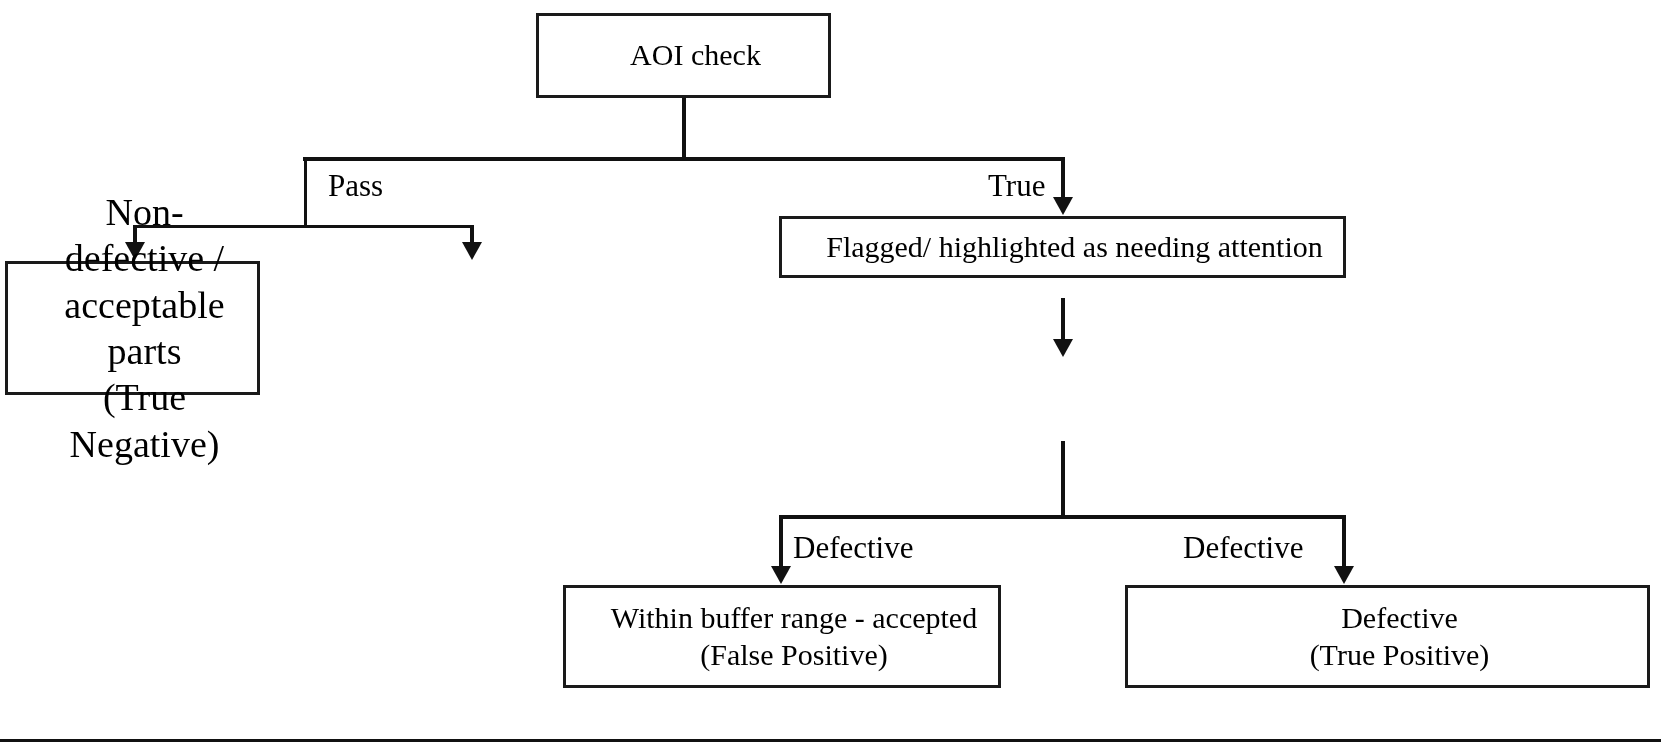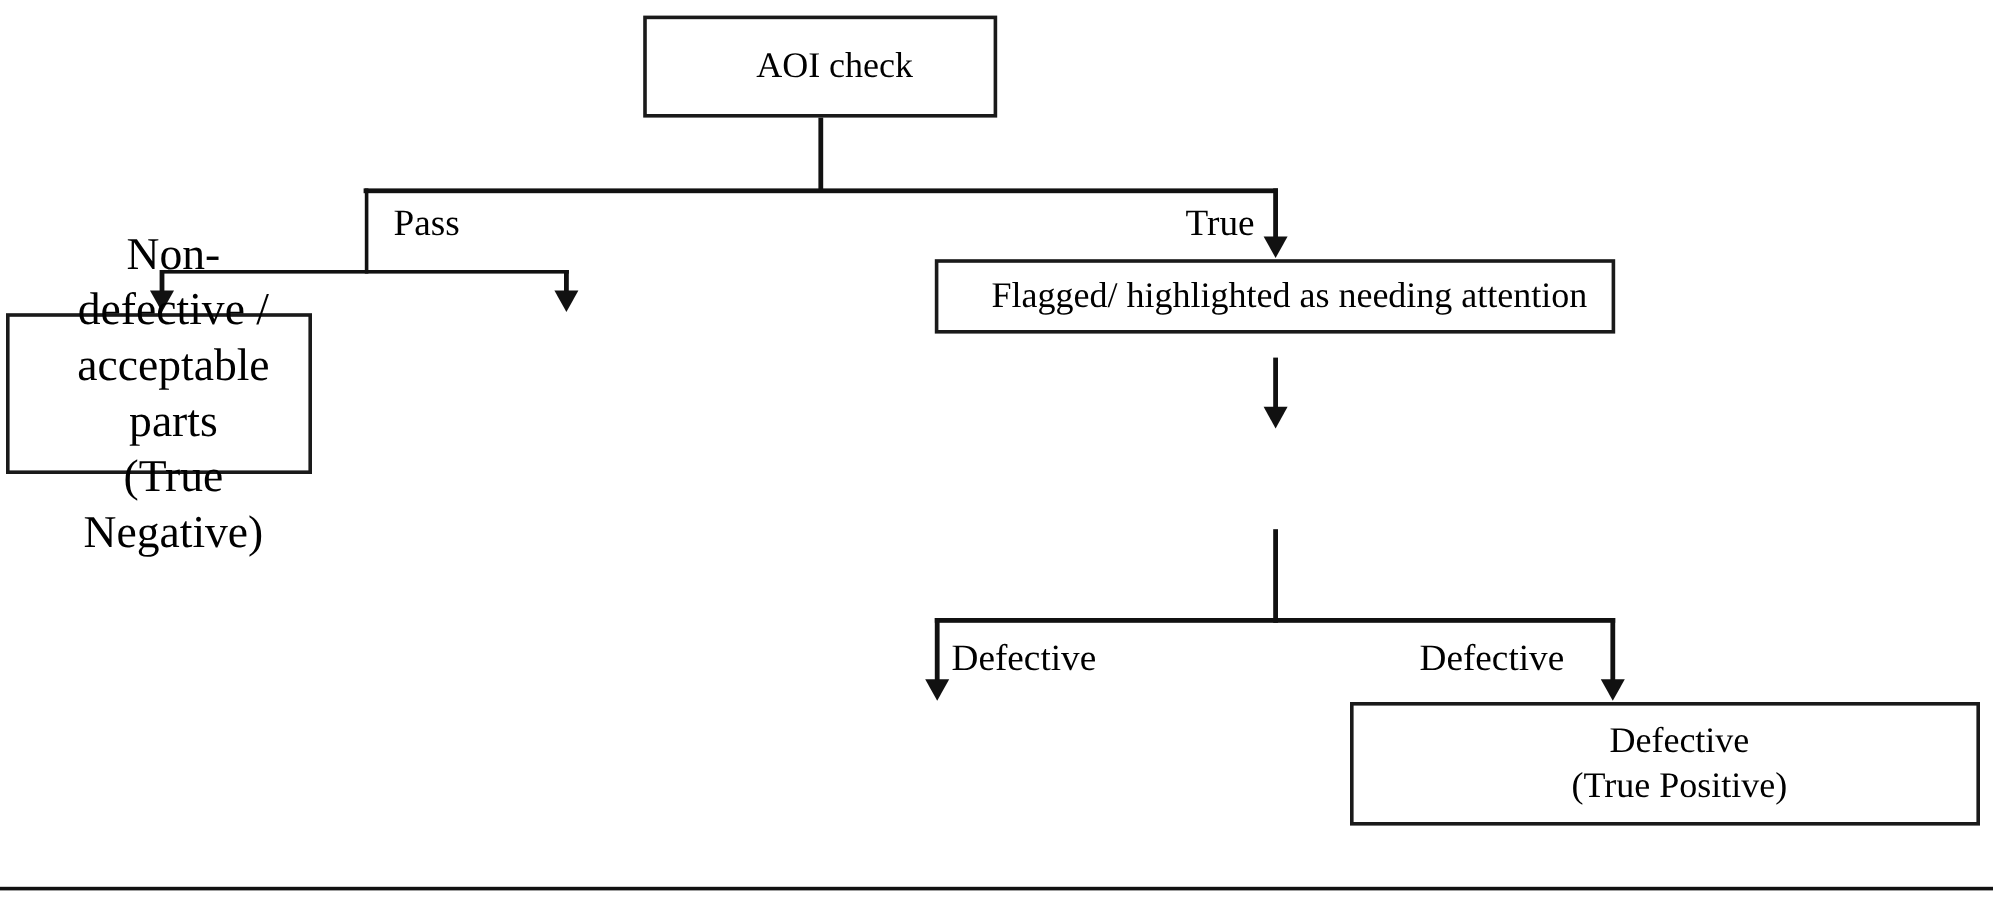--- a/index.html
+++ b/index.html
@@ -137,20 +137,24 @@
 acceptable parts
 (True Negative)</span>
   </div>
 
 
   <div class="node" id="node-flagged">
     <span class="txt">Flagged/ highlighted as needing attention</span>
   </div>
 
 
+  <div class="node" id="node-fp">
+    <span class="txt">Within buffer range - accepted
+(False Positive)</span>
+  </div>
 
   <div class="node" id="node-tp">
     <span class="txt">Defective
 (True Positive)</span>
   </div>
 
   <div id="bottom-rule"></div>
 
 </div>
 

